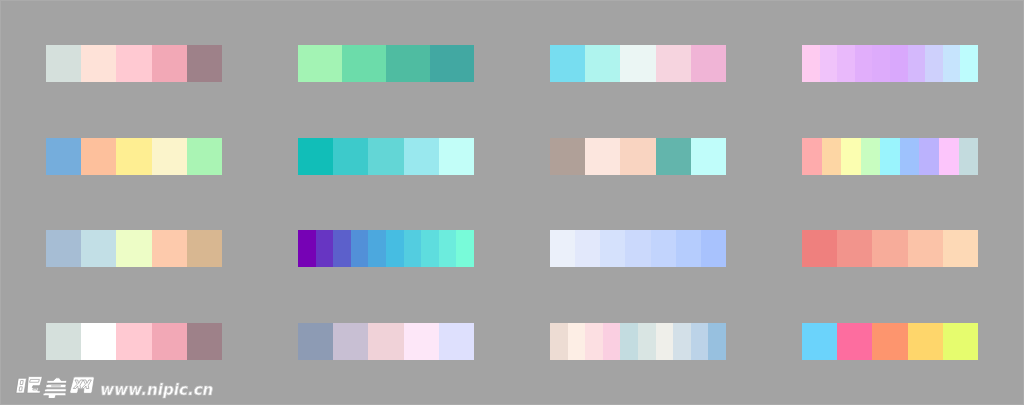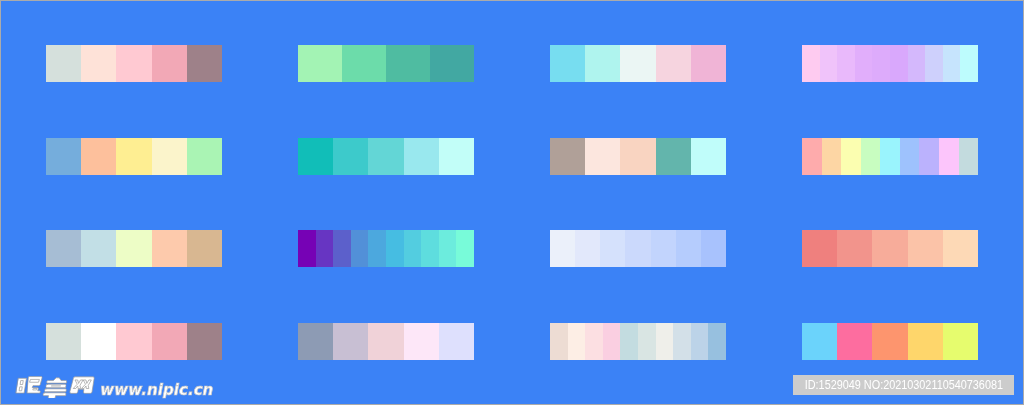--- a/index.html
+++ b/index.html
@@ -21,21 +21,21 @@
   #site-wrap{position:absolute;left:99px;top:375px;line-height:0;}
   #id-badge{position:absolute;left:793px;top:375px;width:221px;height:20px;
             background:#cccccc;display:flex;align-items:center;justify-content:center;}
   #id-text{color:#ffffff;font-size:12.4px;white-space:nowrap;letter-spacing:-0.02px;
            font-family:"Liberation Sans",sans-serif;display:inline-block;
            transform:scaleX(0.878);transform-origin:center;}
 </style>
 </head>
 <body>
 
-<div id="page" style="background: #3b82f6;">
+<div id="page" style="background: #a3a3a3;">
   <div class="page-border bd-top" style="background: rgb(171, 171, 171);"></div>
   <div class="page-border bd-left" style="background: rgb(171, 171, 171);"></div>
   <div class="page-border bd-right" style="background: rgb(171, 171, 171);"></div>
   <div class="page-border bd-bottom" style="background: rgb(171, 171, 171);"></div>
   <div id="grid">
     <div class="bar" style="left: 46px; top: 45px; width: 176px; height: 37px;">
       <div class="sw" style="background: rgb(213, 224, 220);"></div>
       <div class="sw" style="background: rgb(254, 226, 216);"></div>
       <div class="sw" style="background: rgb(255, 201, 210);"></div>
       <div class="sw" style="background: rgb(242, 168, 182);"></div>
@@ -186,17 +186,14 @@
     <path d="M484 28 L500 28 L510 52 L520 28 L538 28 L522 66 L530 88 L512 88 L507 70 L496 88 L478 88 L500 60 Z"></path>
    </g>
    <path transform="skewX(-9) translate(24,0)" d="M262 64 L330 64 L330 76 L262 76 Z" fill="#cfcfcf"></path>
   </svg>
     </div>
     <div id="site-wrap">
   <svg width="142" height="27.5" viewBox="0 0 310 60">
    <text x="3" y="44" font-family="DejaVu Sans, sans-serif" font-size="33" font-weight="bold" font-style="italic" fill="#ffffff" stroke="#c7c7c7" stroke-width="1.6">www.nipic.cn</text>
   </svg>
     </div>
-    <div id="id-badge" style="background: rgb(204, 204, 204);">
-      <span id="id-text" style="color: rgb(255, 255, 255);">ID:1529049 NO:20210302110540736081</span>
-    </div>
   </div>
 </div>
 
 </body></html>

